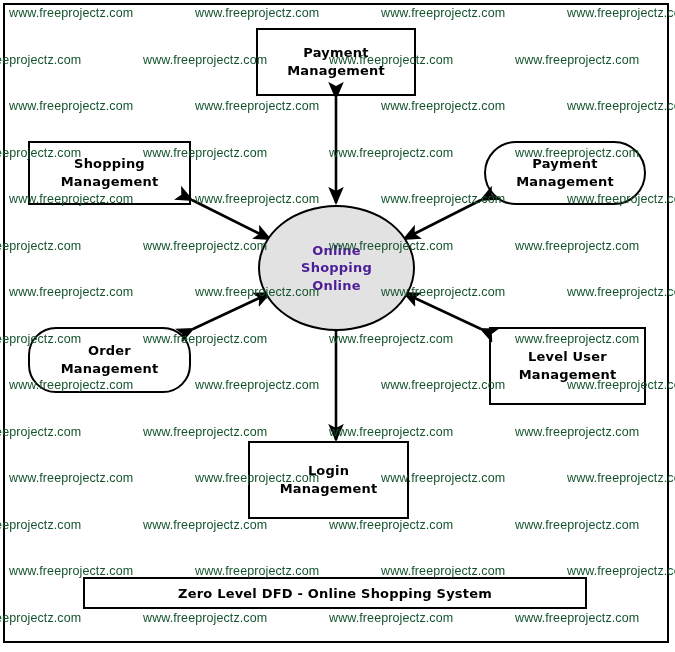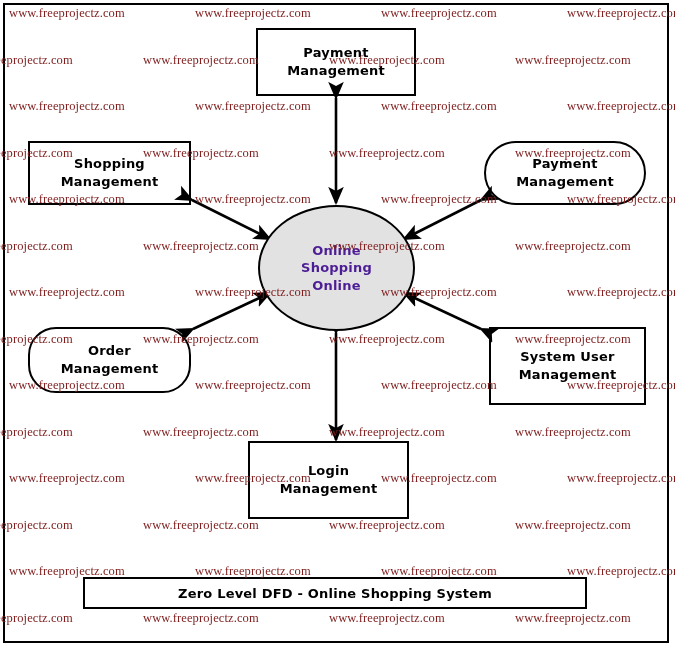--- a/index.html
+++ b/index.html
@@ -32,22 +32,22 @@
     position: absolute;
     left: 0;
     top: 0;
     width: 675px;
     height: 652px;
     pointer-events: none;
     z-index: 5;
   }
   .wm {
     position: absolute;
-    color: #7f1d1d;
-    font-family: Liberation Serif, serif;
+    color: #14532d;
+    font-family: Liberation Sans, sans-serif;
     font-size: 12.5px;
     letter-spacing: 0.1px;
     white-space: nowrap;
   }
   
   #diagram-svg {
     position: absolute;
     left: 0;
     top: 0;
     z-index: 2;
@@ -178,21 +178,21 @@
 
   <div class="entity" style="left:28px; top:327px; width:163px; height:66px;border-radius:28px;">
     <div class="entity-label">
       <span>Order</span><br>
       <span>Management</span>
     </div>
   </div>
 
   <div class="entity" style="left:489px; top:327px; width:157px; height:78px;">
     <div class="entity-label">
-      <span>System User</span><br>
+      <span>Level User</span><br>
       <span>Management</span>
     </div>
   </div>
 
   <div class="entity" style="left:248px; top:441px; width:161px; height:78px;">
     <div class="entity-label">
       <span>Login</span><br>
       <span>Management</span>
     </div>
   </div>

